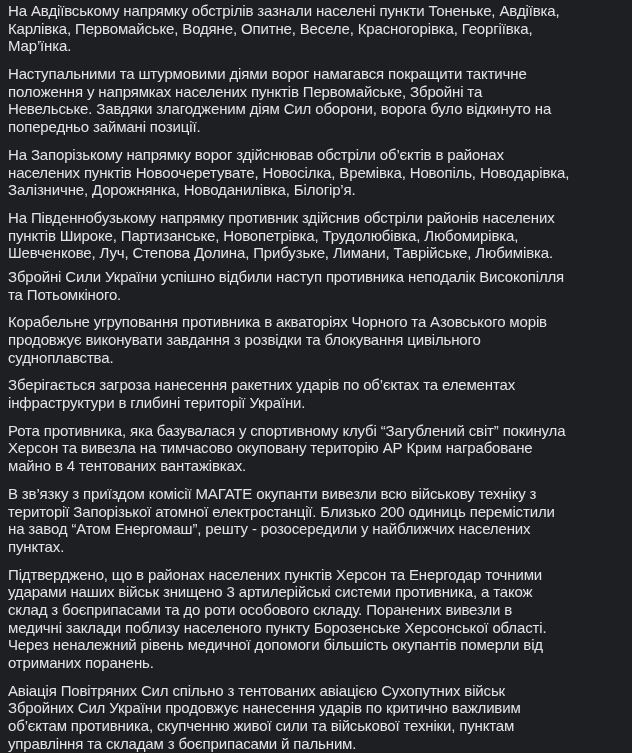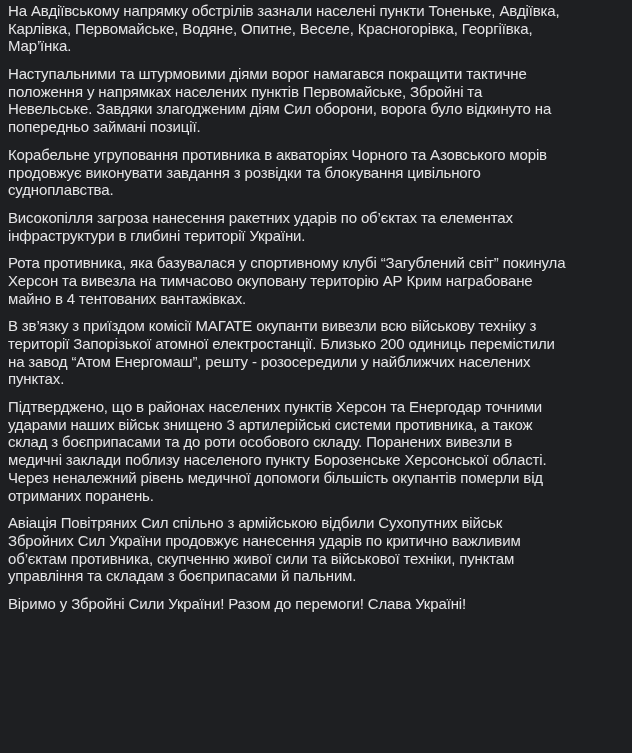--- a/index.html
+++ b/index.html
@@ -32,20 +32,23 @@
   .post p.tight {
     margin-top: -4px;
   }
 </style>
 </head>
 <body>
 
 <div class="post">
   <p>На Авдіївському напрямку обстрілів зазнали населені пункти Тоненьке, Авдіївка, Карлівка, Первомайське, Водяне, Опитне, Веселе, Красногорівка, Георгіївка, Мар’їнка.</p>
   <p>Наступальними та штурмовими діями ворог намагався покращити тактичне положення у напрямках населених пунктів Первомайське, Збройні та Невельське. Завдяки злагодженим діям Сил оборони, ворога було відкинуто на попередньо займані позиції.</p>
+  <p>На Запорізькому напрямку ворог здійснював обстріли об’єктів в районах населених пунктів Новоочеретувате, Новосілка, Времівка, Новопіль, Новодарівка, Залізничне, Дорожнянка, Новоданилівка, Білогір’я.</p>
+  <p>На Південнобузькому напрямку противник здійснив обстріли районів населених пунктів Широке, Партизанське, Новопетрівка, Трудолюбівка, Любомирівка, Шевченкове, Луч, Степова Долина, Прибузьке, Лимани, Таврійське, Любимівка.</p>
+  <p class="tight">Збройні Сили України успішно відбили наступ противника неподалік Високопілля та Потьомкіного.</p>
   <p>Корабельне угруповання противника в акваторіях Чорного та Азовського морів продовжує виконувати завдання з розвідки та блокування цивільного судноплавства.</p>
-  <p>Високопілля загроза нанесення ракетних ударів по об’єктах та елементах інфраструктури в глибині території України.</p>
+  <p>Зберігається загроза нанесення ракетних ударів по об’єктах та елементах інфраструктури в глибині території України.</p>
   <p>Рота противника, яка базувалася у спортивному клубі “Загублений світ” покинула Херсон та вивезла на тимчасово окуповану територію АР Крим награбоване майно в 4 тентованих вантажівках.</p>
   <p>В зв’язку з приїздом комісії МАГАТЕ окупанти вивезли всю військову техніку з території Запорізької атомної електростанції. Близько 200 одиниць перемістили на завод “Атом Енергомаш”, решту - розосередили у найближчих населених пунктах.</p>
   <p>Підтверджено, що в районах населених пунктів Херсон та Енергодар точними ударами наших військ знищено 3 артилерійські системи противника, а також склад з боєприпасами та до роти особового складу. Поранених вивезли в медичні заклади поблизу населеного пункту Борозенське Херсонської області. Через неналежний рівень медичної допомоги більшість окупантів померли від отриманих поранень.</p>
-  <p>Авіація Повітряних Сил спільно з армійською відбили Сухопутних військ Збройних Сил України продовжує нанесення ударів по критично важливим об’єктам противника, скупченню живої сили та військової техніки, пунктам управління та складам з боєприпасами й пальним.</p>
+  <p>Авіація Повітряних Сил спільно з тентованих авіацією Сухопутних військ Збройних Сил України продовжує нанесення ударів по критично важливим об’єктам противника, скупченню живої сили та військової техніки, пунктам управління та складам з боєприпасами й пальним.</p>
   <p>Віримо у Збройні Сили України! Разом до перемоги! Слава Україні!</p>
 </div>
 
 </body></html>

